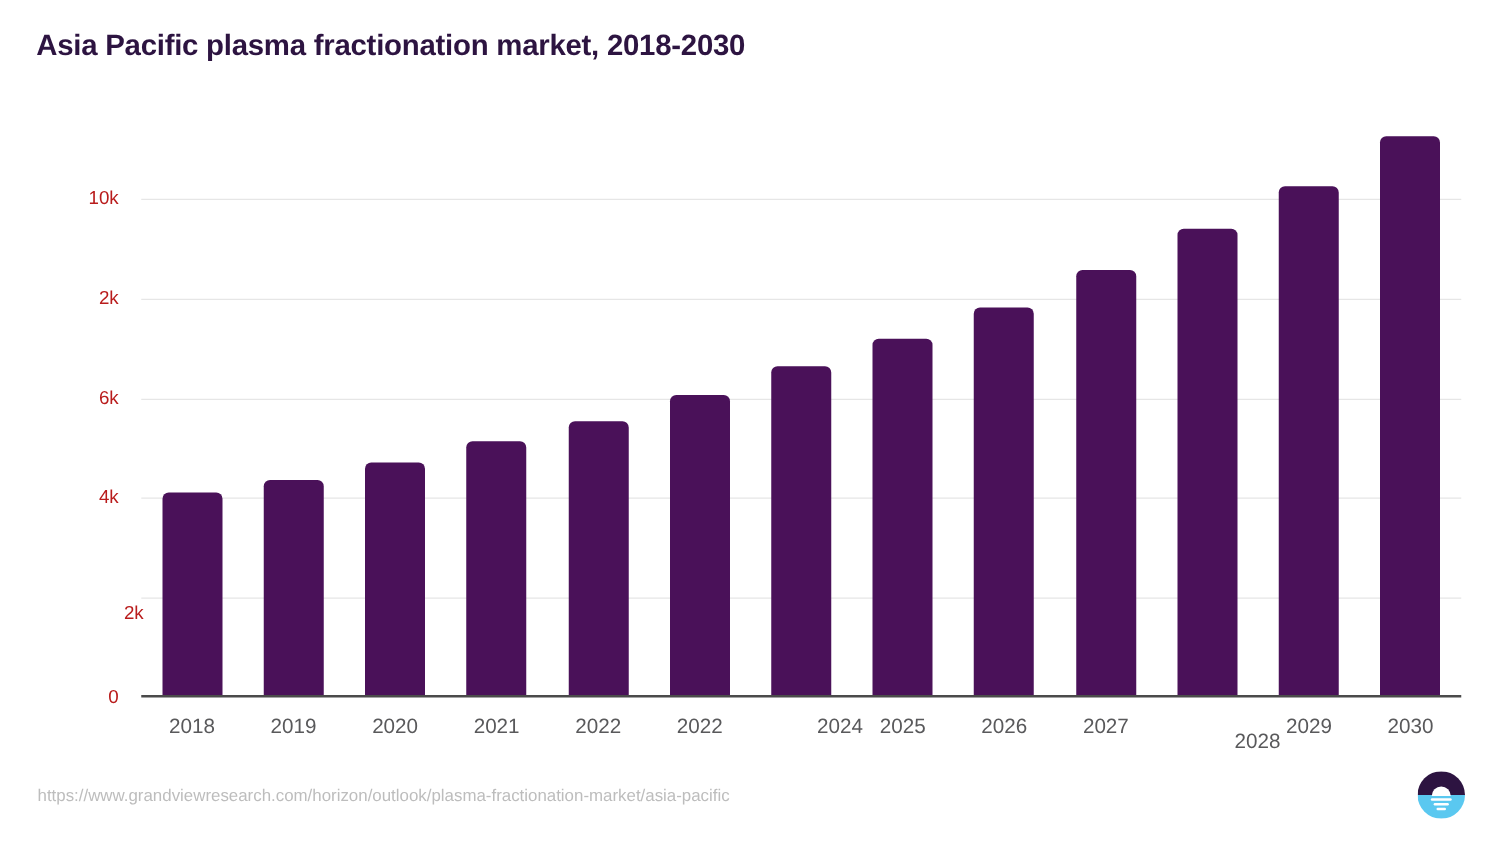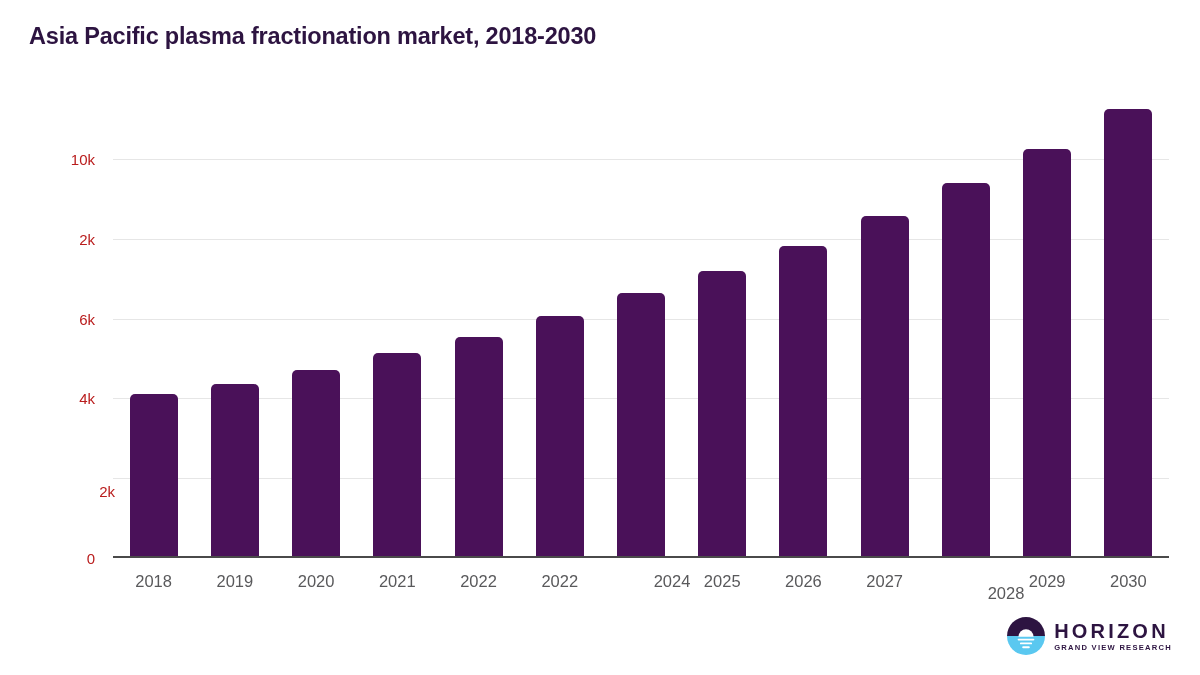--- a/index.html
+++ b/index.html
@@ -177,36 +177,33 @@
       <div class="xtick-label" style="left: 559.769px;">2022</div>
       <div class="xtick-label" style="left: 641px; margin-left: 31px;">2024</div>
       <div class="xtick-label" style="left: 722.231px;">2025</div>
       <div class="xtick-label" style="left: 803.462px;">2026</div>
       <div class="xtick-label" style="left: 884.692px;">2027</div>
       <div class="xtick-label" style="left: 1006px; margin-top: 12px;">2028</div>
       <div class="xtick-label" style="left: 1047.15px;">2029</div>
       <div class="xtick-label" style="left: 1128.38px;">2030</div>
     </div>
 
+  <div id="footer-url">https://www.grandviewresearch.com/horizon/outlook/plasma-fractionation-market/asia-pacific</div>
 
   <div id="logo">
     <svg id="logo-mark" viewBox="0 0 100 100">
       <defs>
         <clipPath id="circ">
             <circle cx="50" cy="50" r="50"></circle>
           </clipPath>
       </defs>
       <g clip-path="url(#circ)">
         <rect x="0" y="0" width="100" height="50" fill="#2d1441"></rect>
         <rect x="0" y="50" width="100" height="50" fill="#5ac8f0"></rect>
         <path d="M30 52 A20 20 0 0 1 70 52 Z" fill="#ffffff"></path>
         <rect x="28" y="57" width="44" height="5" rx="2.5" fill="#ffffff"></rect>
         <rect x="34" y="67" width="32" height="5" rx="2.5" fill="#ffffff"></rect>
         <rect x="40" y="77" width="20" height="5" rx="2.5" fill="#ffffff"></rect>
       </g>
     </svg>
-    <div id="logo-text">
-      <div id="logo-title">HORIZON</div>
-      <div id="logo-sub">GRAND VIEW RESEARCH</div>
-    </div>
   </div>
 
 </div>
 
 </body></html>

